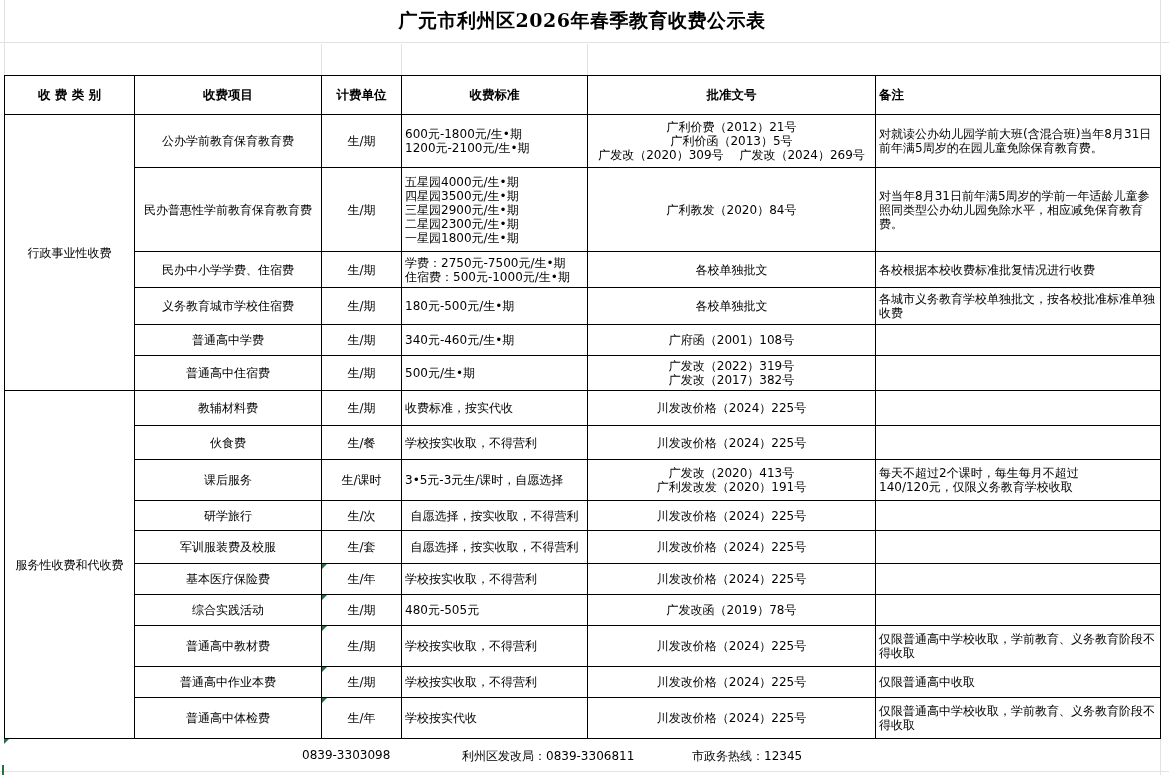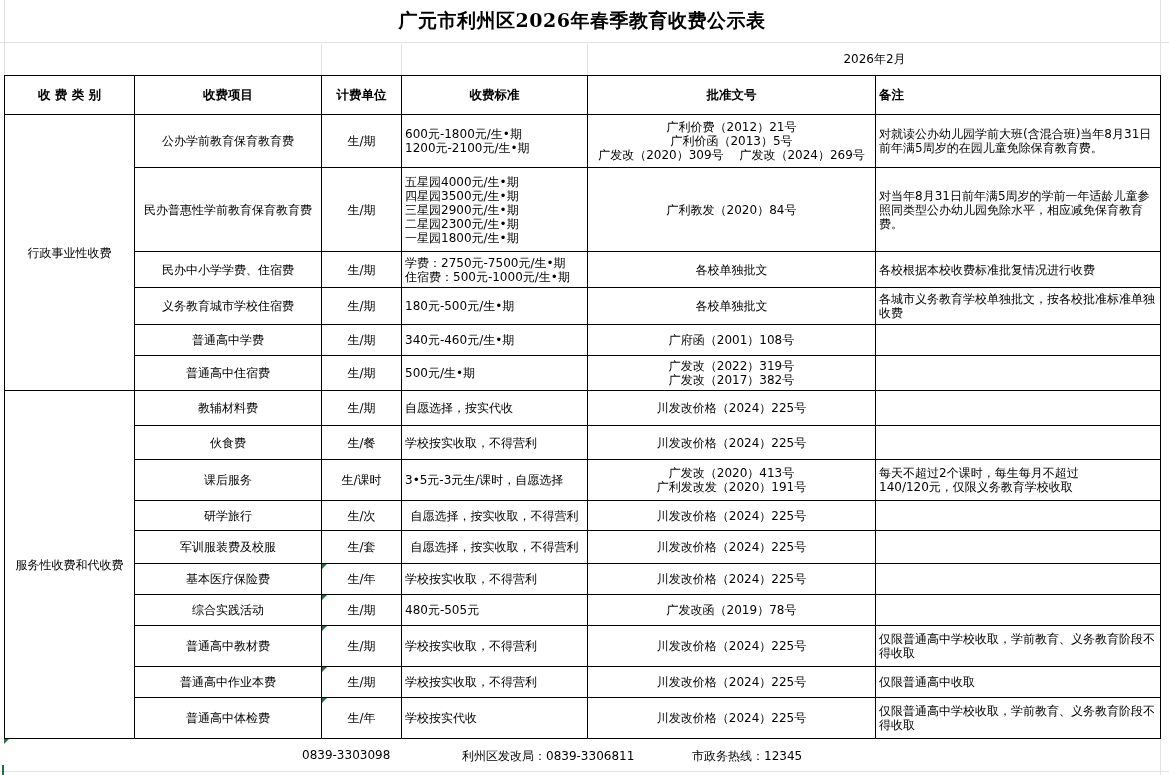--- a/index.html
+++ b/index.html
@@ -33,21 +33,20 @@
 <div class="gl" style="left:0;top:771px;width:1169px;height:1px;"></div>
 <div class="gl" style="left:1160px;top:0;width:1px;height:775px;"></div>
 <div class="gl" style="left:321px;top:44px;width:1px;height:31px;"></div>
 <div class="gl" style="left:401px;top:44px;width:1px;height:31px;"></div>
 <div class="gl" style="left:587px;top:44px;width:1px;height:31px;"></div>
 <div class="gl" style="left:4px;top:0;width:1px;height:75px;"></div>
 
 <div class="title">广元市利州区2026年春季教育收费公示表</div>
 
 <div class="unit-row">
-  <div class="unit-date">2026年2月</div>
 </div>
 
 <table class="fee">
   <colgroup>
     <col style="width:130px">
       <col style="width:187px">
       <col style="width:80px">
     <col style="width:186px">
       <col style="width:288px">
       <col style="width:285px">
@@ -112,21 +111,21 @@
         <td class="c" style="white-space: pre-line;">生/期</td>
         <td class="l" style="white-space: pre-line;">500元/生•期</td>
         <td class="c" style="white-space: pre-line;">广发改（2022）319号
 广发改（2017）382号</td>
         <td class="l" style="white-space: pre-line;"></td>
       </tr>
       <tr style="height: 35px;">
         <td class="c" rowspan="10">服务性收费和代收费</td>
         <td class="c" style="white-space: pre-line;">教辅材料费</td>
         <td class="c" style="white-space: pre-line;">生/期</td>
-        <td class="l" style="white-space: pre-line;">自愿选择，按实代收</td>
+        <td class="l" style="white-space: pre-line;">收费标准，按实代收</td>
         <td class="c" style="white-space: pre-line;">川发改价格（2024）225号</td>
         <td class="l" style="white-space: pre-line;"></td>
       </tr>
       <tr style="height: 34px;">
         <td class="c" style="white-space: pre-line;">伙食费</td>
         <td class="c" style="white-space: pre-line;">生/餐</td>
         <td class="l" style="white-space: pre-line;">学校按实收取，不得营利</td>
         <td class="c" style="white-space: pre-line;">川发改价格（2024）225号</td>
         <td class="l" style="white-space: pre-line;"></td>
       </tr>

